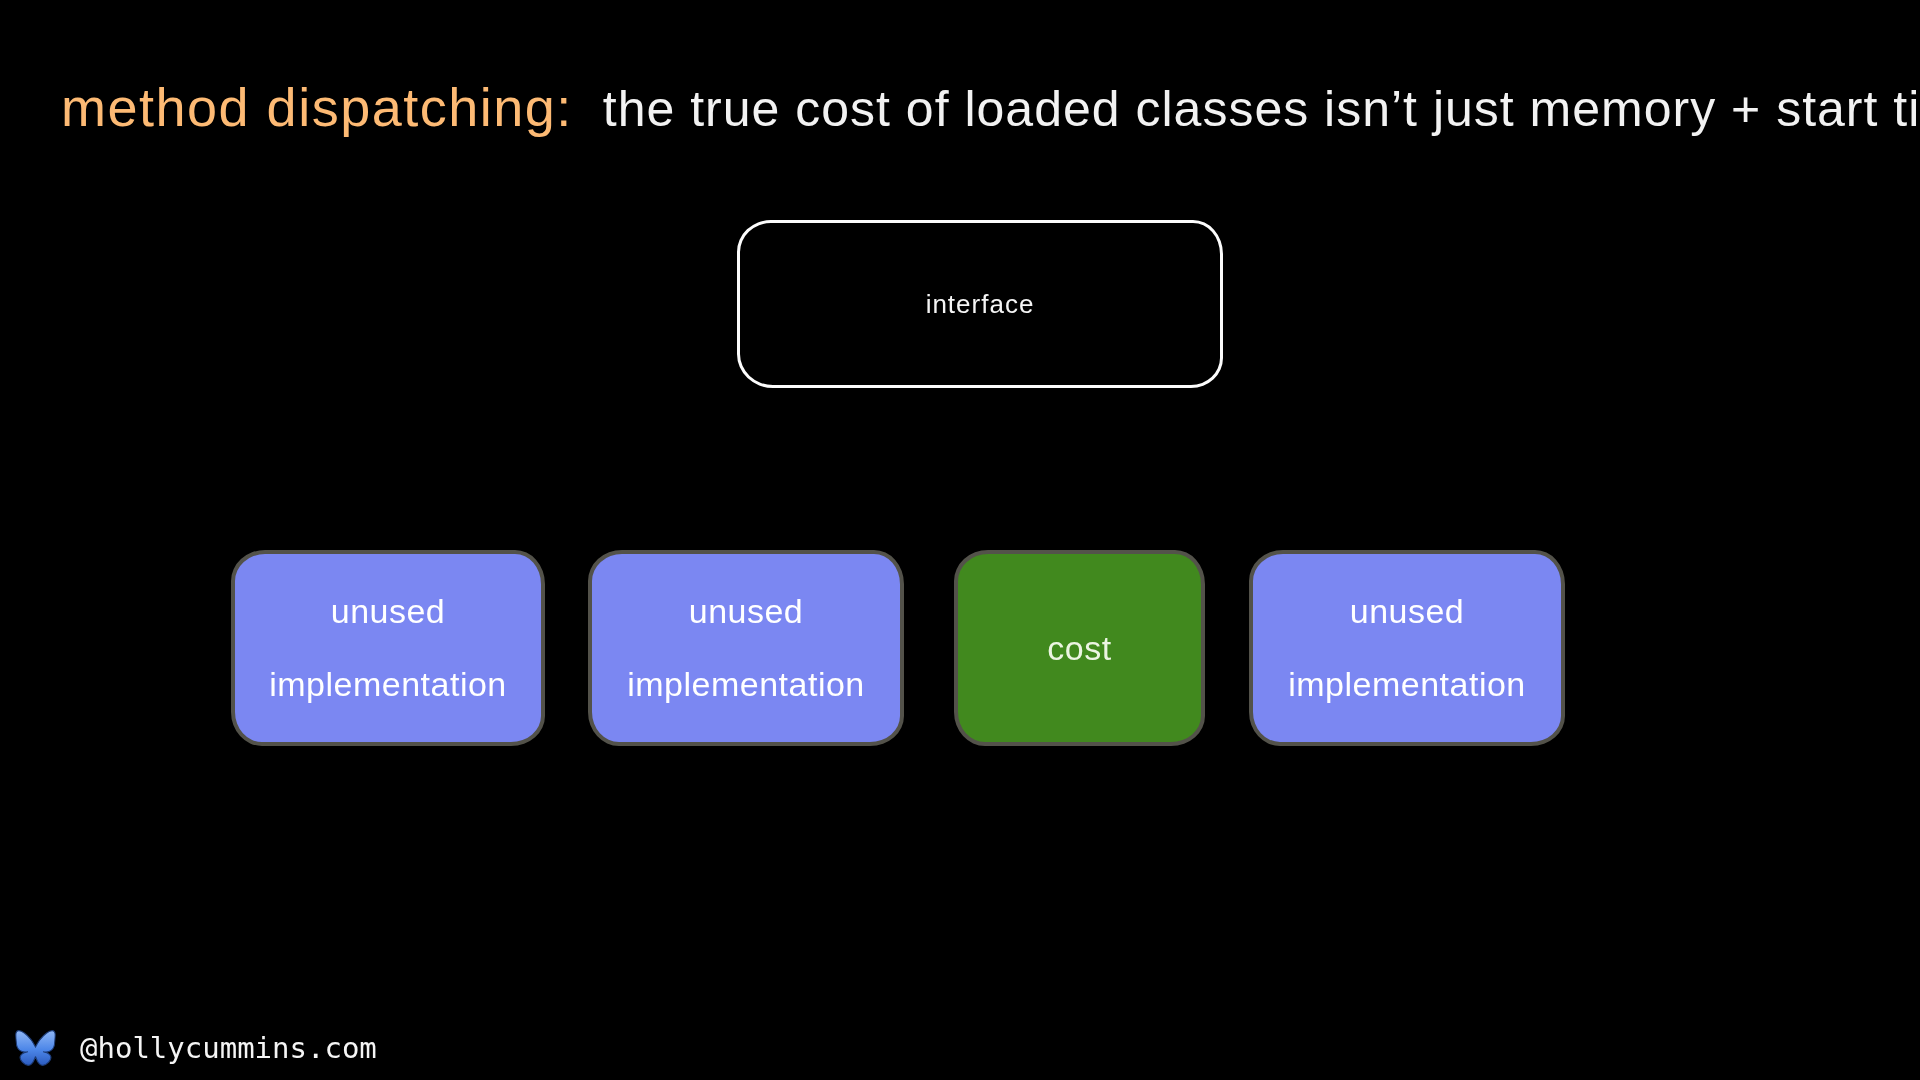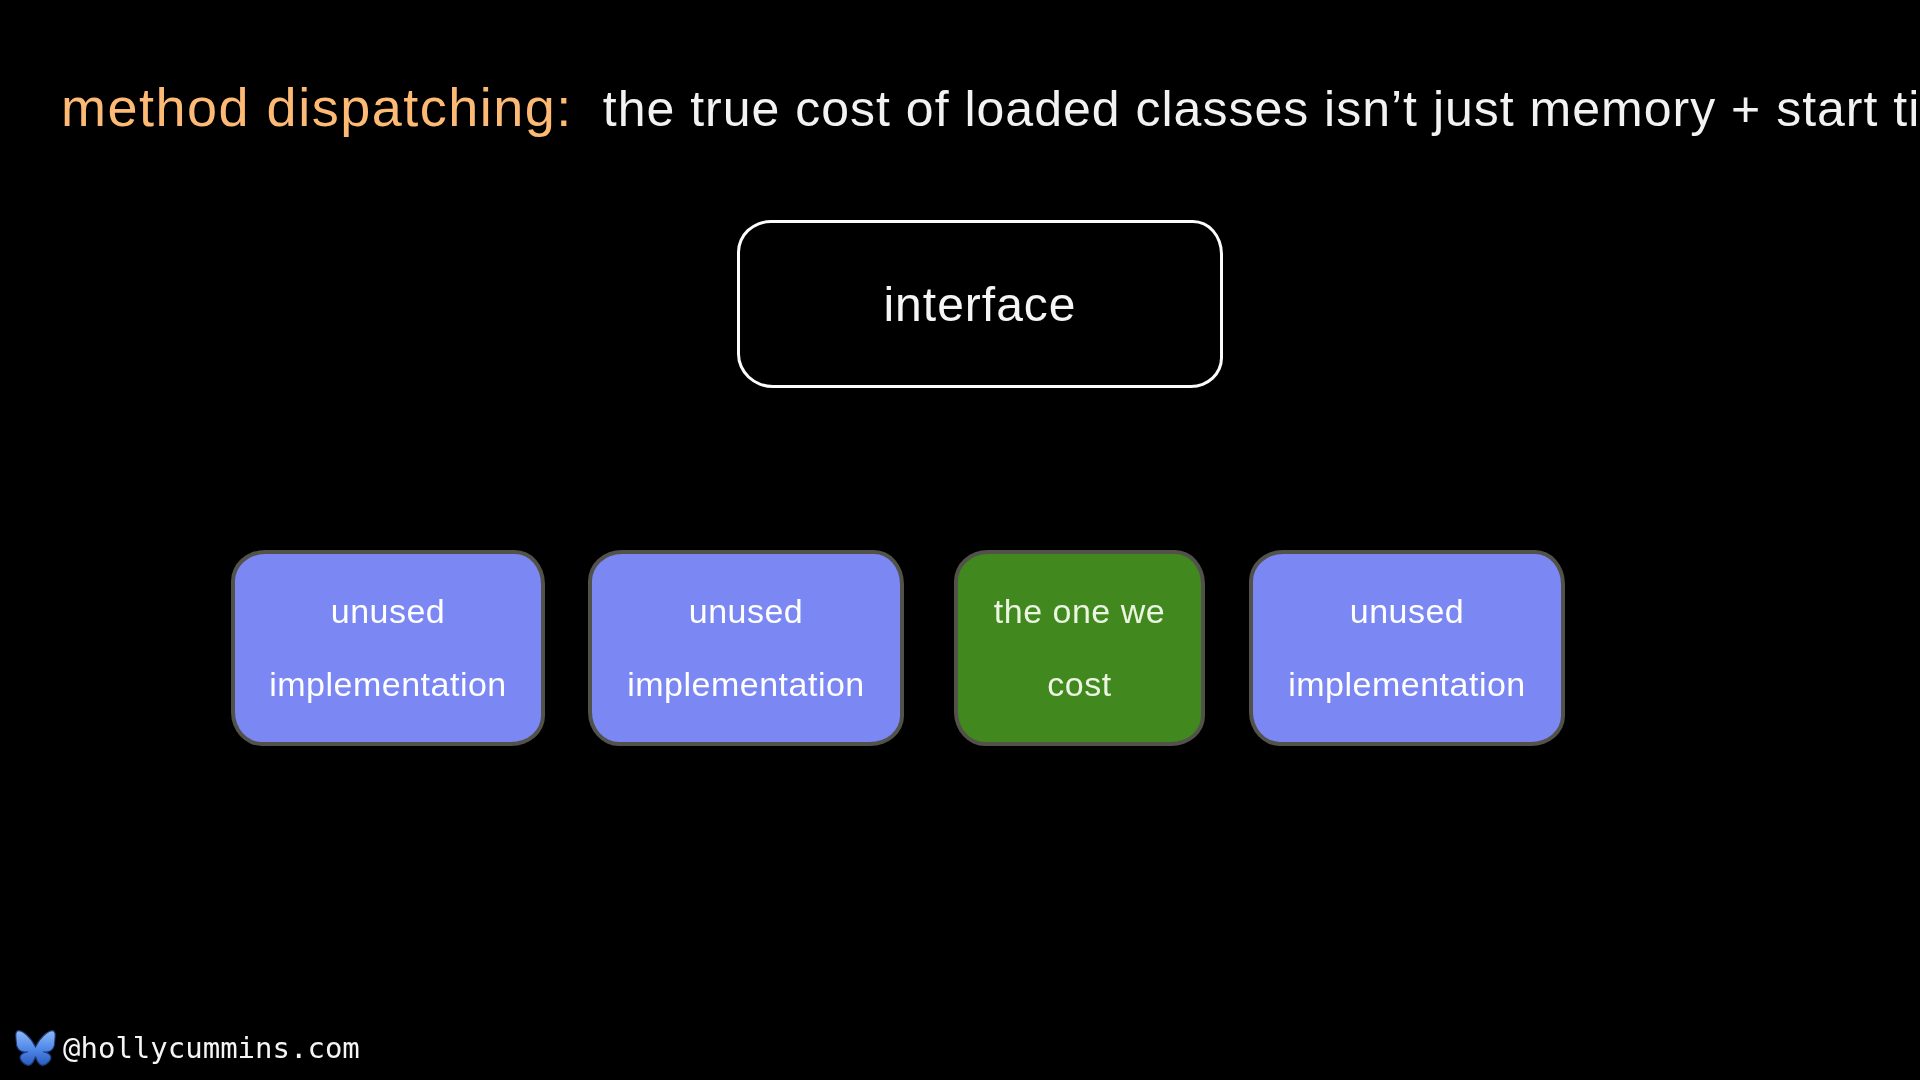--- a/index.html
+++ b/index.html
@@ -43,21 +43,21 @@
     top: 220px;
     width: 486px;
     height: 168px;
     border: 3.5px solid #FCFCFC;
     border-radius: 34px 30px 32px 36px / 32px 34px 30px 34px;
     display: flex;
     align-items: center;
     justify-content: center;
   }
   .interface-label {
-    font-size: 48px;
+    font-size: 26px;
     font-weight: 300;
     letter-spacing: 1px;
     color: #F5F5F5;
   }
 
   
   .impl-box {
     position: absolute;
     top: 550px;
     height: 196px;
@@ -87,21 +87,21 @@
   .impl-4 { left: 1249px; width: 316px; }
 
   
   .footer {
     position: absolute;
     left: 15px;
     top: 1026px;
     height: 44px;
     display: flex;
     align-items: center;
-    gap: 7px;
+    gap: 24px;
   }
   .butterfly { width: 41px; height: 36px; display: block; }
   .footer-handle {
     font-family: "DejaVu Sans Mono", monospace;
     font-size: 29px;
     color: #F5F5F5;
     letter-spacing: 0px;
   }
 </style>
 </head>
@@ -122,21 +122,20 @@
     <span class="line">unused</span>
     <span class="line">implementation</span>
   </div>
 
   <div class="impl-box impl-unused impl-2">
     <span class="line">unused</span>
     <span class="line">implementation</span>
   </div>
 
   <div class="impl-box impl-wanted impl-3">
-    <span class="line">the one we</span>
     <span class="line">cost</span>
   </div>
 
   <div class="impl-box impl-unused impl-4">
     <span class="line">unused</span>
     <span class="line">implementation</span>
   </div>
 
   <div class="footer">
     <svg class="butterfly" viewBox="0 0 600 530" xmlns="http://www.w3.org/2000/svg">

